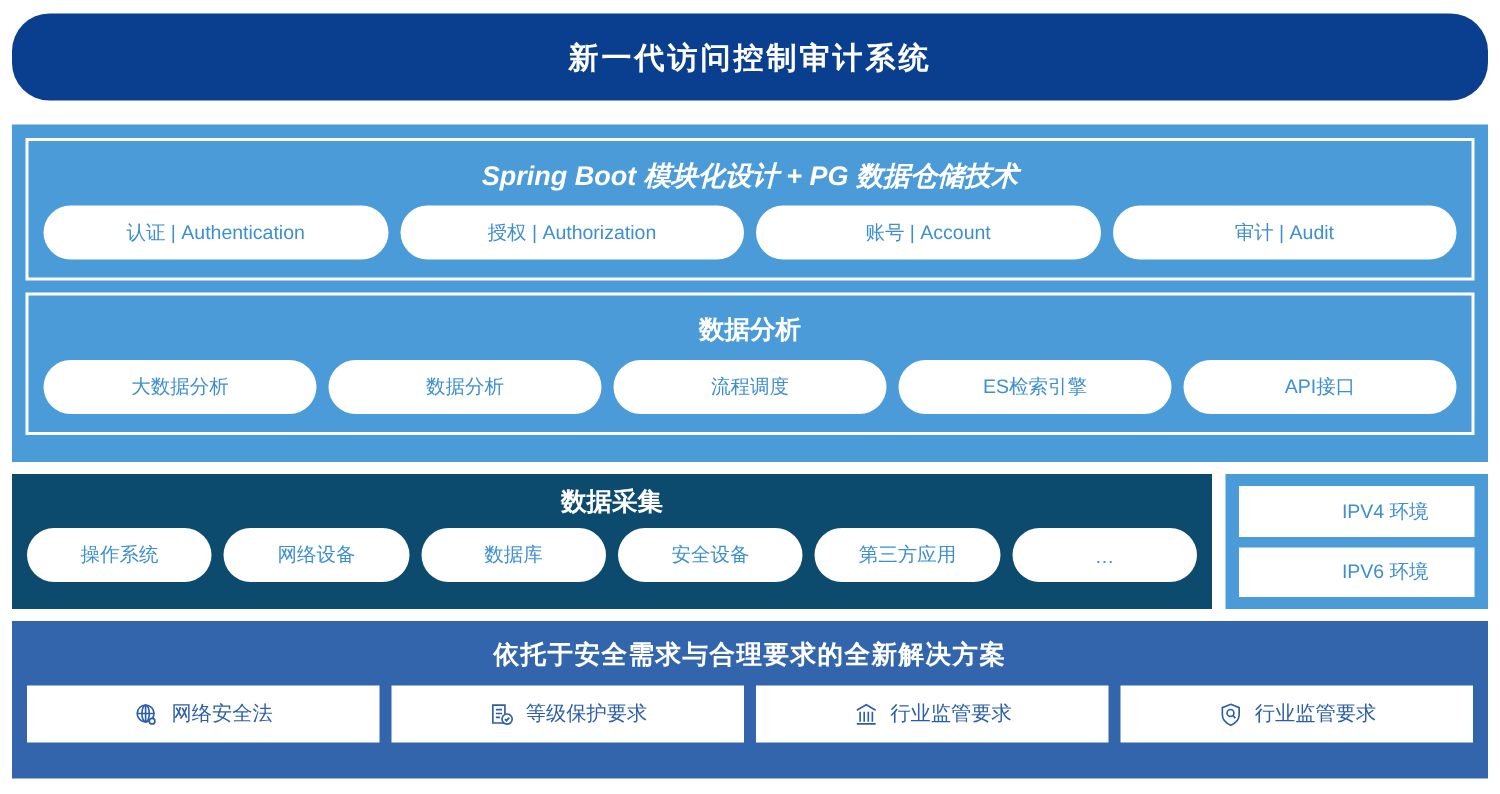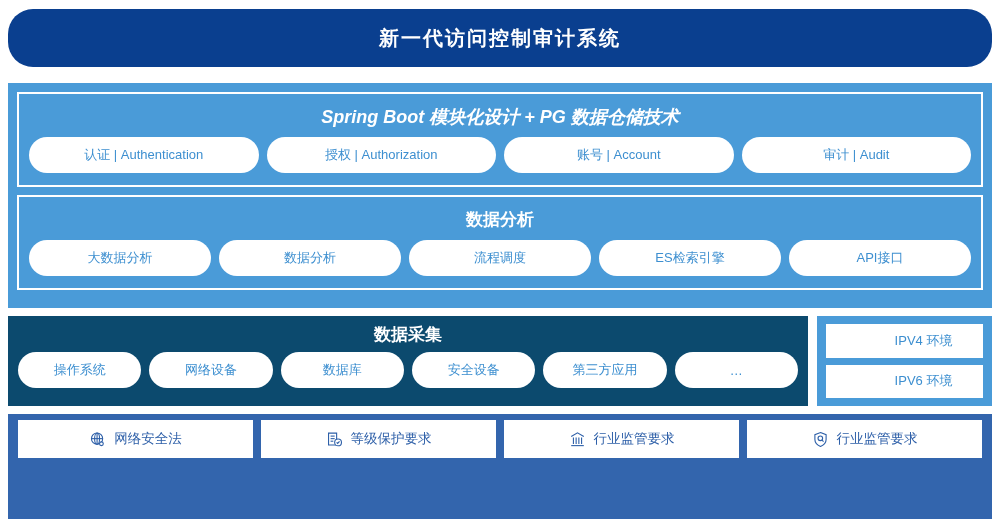--- a/index.html
+++ b/index.html
@@ -247,20 +247,21 @@
         <span>IPV4 环境</span>
       </div>
       <div class="side-chip">
         <span>IPV6 环境</span>
       </div>
     </div>
 
   </div>
 
   <div class="compliance-panel">
+    <div class="block-title">依托于安全需求与合理要求的全新解决方案</div>
     <div class="chip-row">
 
       <div class="comp-chip">
         <span class="icon">
           <svg viewBox="0 0 20 20" fill="none" stroke="#2D5FA8" stroke-width="1.3">
             <circle cx="9.5" cy="9" r="6.6"></circle>
             <ellipse cx="9.5" cy="9" rx="2.9" ry="6.6"></ellipse>
             <line x1="2.9" y1="9" x2="16.1" y2="9"></line>
             <line x1="9.5" y1="2.4" x2="9.5" y2="15.6"></line>
             <circle cx="14.6" cy="15" r="2.2" fill="#ffffff"></circle>

